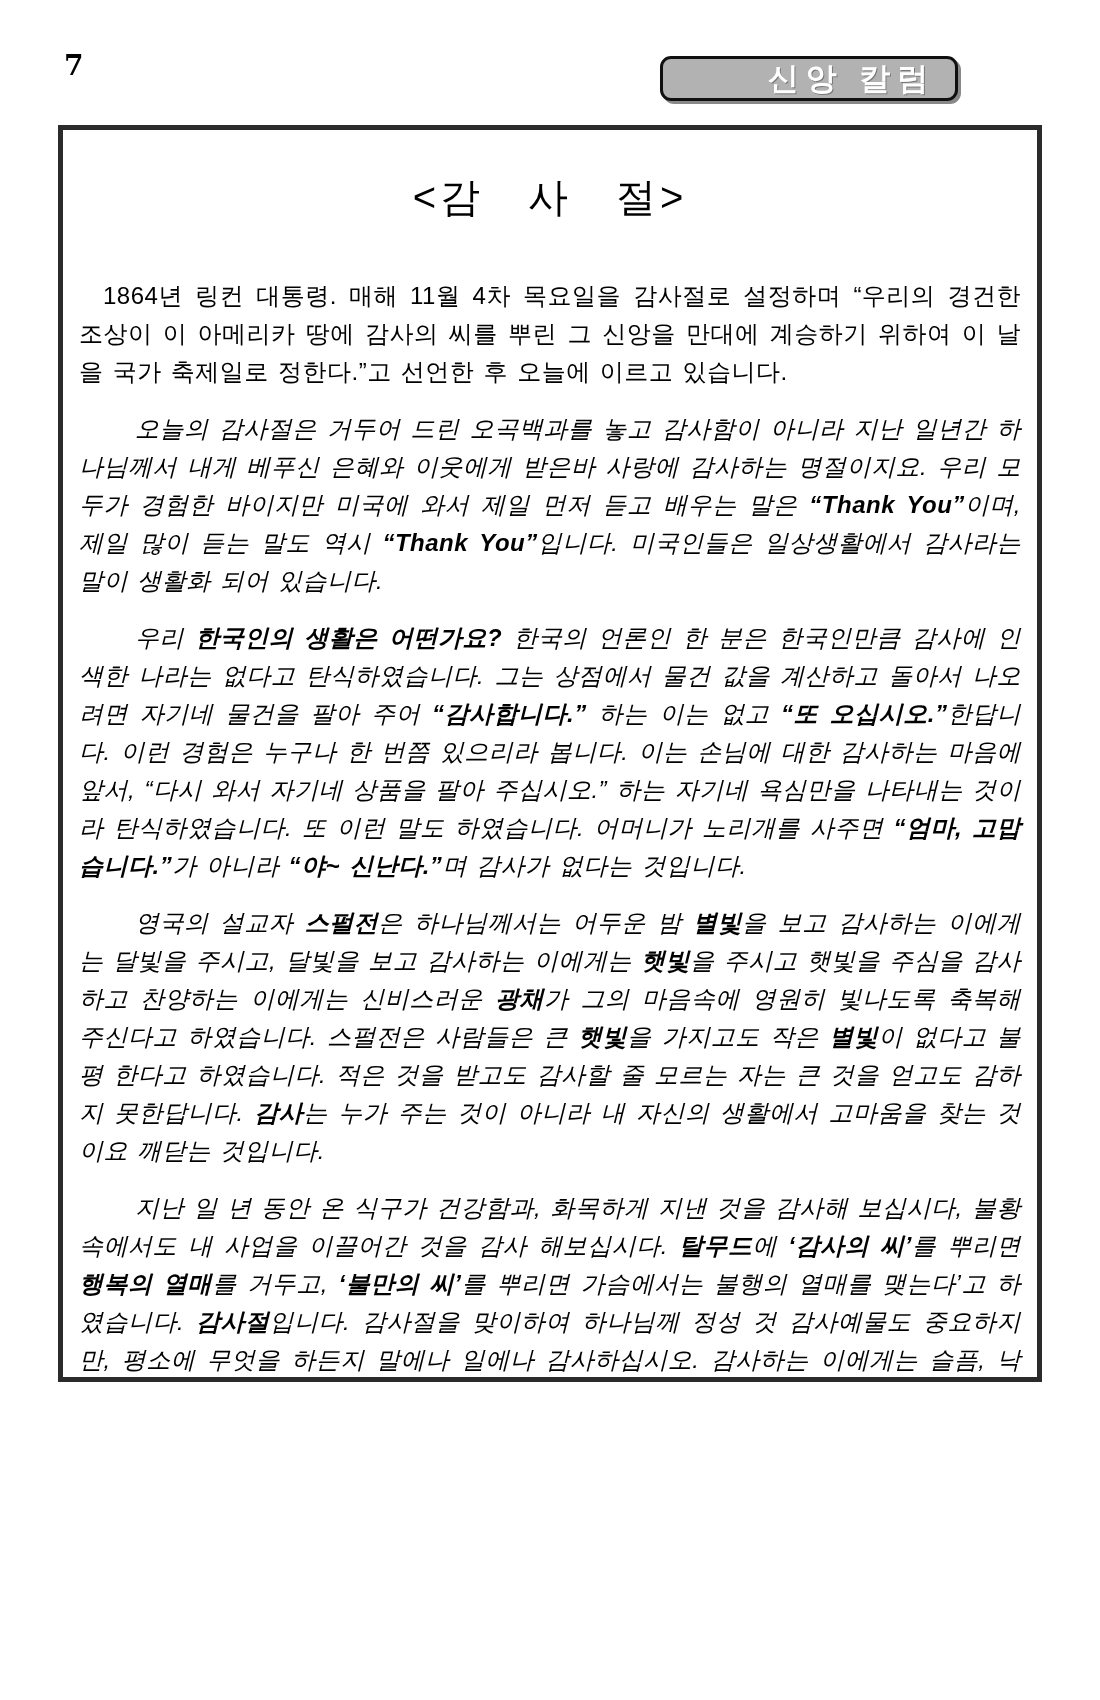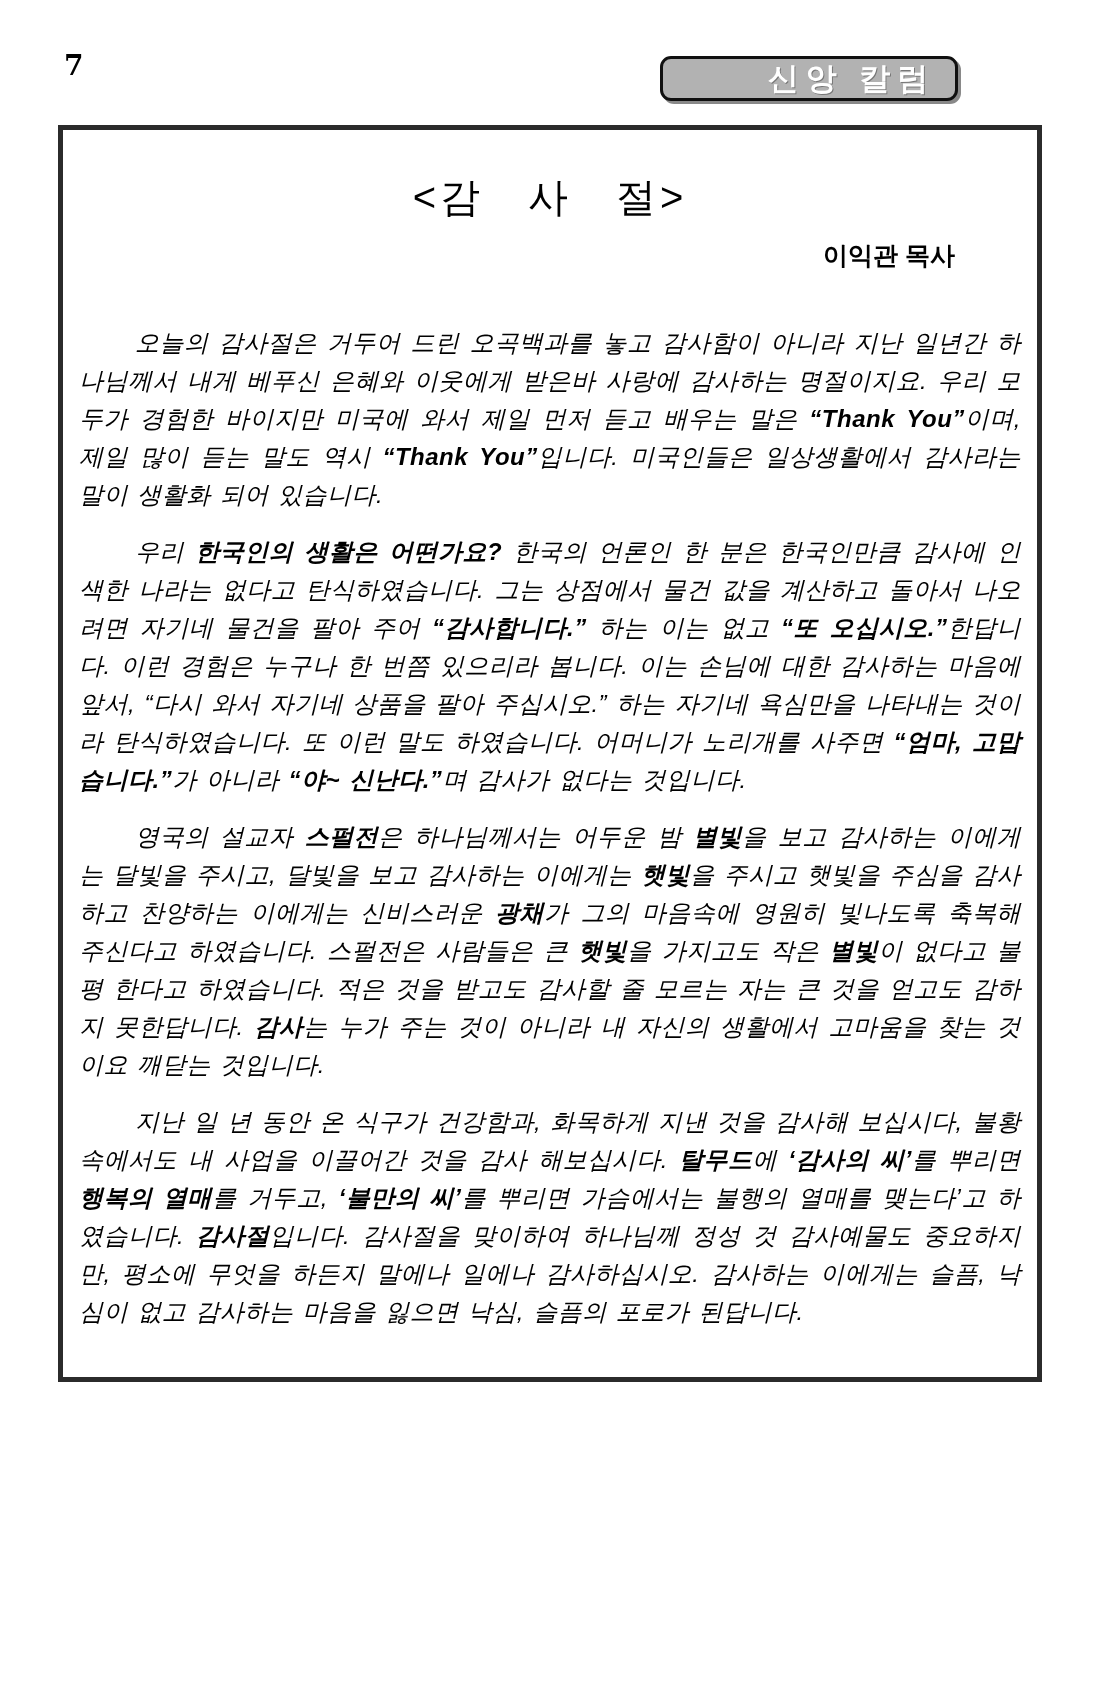--- a/index.html
+++ b/index.html
@@ -97,20 +97,20 @@
 <body>
 
 <div class="page-number">7</div>
 
 <div class="column-badge">
   <span class="label">신앙 칼럼</span>
 </div>
 
 <div class="article-frame">
   <div class="article-title">&lt;감　사　절&gt;</div>
-  <div class="article-author">이익관 목사</div>
   <div class="article-body">
+      <p class="para indent-sm"><span>1864년 링컨 대통령. 매해 11월 4차 목요일을 감사절로 설정하며 “우리의 경건한 조상이 이 아메리카 땅에 감사의 씨를 뿌린 그 신앙을 만대에 계승하기 위하여 이 날을 국가 축제일로 정한다.”고 선언한 후 오늘에 이르고 있습니다.</span></p>
       <p class="para indent-lg"><span>오늘의 감사절은 거두어 드린 오곡백과를 놓고 감사함이 아니라 지난 일년간 하나님께서 내게 베푸신 은혜와 이웃에게 받은바 사랑에 감사하는 명절이지요. 우리 모두가 경험한 바이지만 미국에 와서 제일 먼저 듣고 배우는 말은 </span><span class="b">“Thank You”</span><span>이며, 제일 많이 듣는 말도 역시 </span><span class="b">“Thank You”</span><span>입니다. 미국인들은 일상생활에서 감사라는 말이 생활화 되어 있습니다.</span></p>
       <p class="para indent-lg"><span>우리 </span><span class="b">한국인의 생활은 어떤가요?</span><span> 한국의 언론인 한 분은 한국인만큼 감사에 인색한 나라는 없다고 탄식하였습니다. 그는 상점에서 물건 값을 계산하고 돌아서 나오려면 자기네 물건을 팔아 주어 </span><span class="b">“감사합니다.”</span><span> 하는 이는 없고 </span><span class="b">“또 오십시오.”</span><span>한답니다. 이런 경험은 누구나 한 번쯤 있으리라 봅니다. 이는 손님에 대한 감사하는 마음에 앞서, “다시 와서 자기네 상품을 팔아 주십시오.” 하는 자기네 욕심만을 나타내는 것이라 탄식하였습니다. 또 이런 말도 하였습니다. 어머니가 노리개를 사주면 </span><span class="b">“엄마, 고맙습니다.”</span><span>가 아니라 </span><span class="b">“야~ 신난다.”</span><span>며 감사가 없다는 것입니다.</span></p>
       <p class="para indent-lg"><span>영국의 설교자 </span><span class="b">스펄전</span><span>은 하나님께서는 어두운 밤 </span><span class="b">별빛</span><span>을 보고 감사하는 이에게는 달빛을 주시고, 달빛을 보고 감사하는 이에게는 </span><span class="b">햇빛</span><span>을 주시고 햇빛을 주심을 감사하고 찬양하는 이에게는 신비스러운 </span><span class="b">광채</span><span>가 그의 마음속에 영원히 빛나도록 축복해 주신다고 하였습니다. 스펄전은 사람들은 큰 </span><span class="b">햇빛</span><span>을 가지고도 작은 </span><span class="b">별빛</span><span>이 없다고 불평 한다고 하였습니다. 적은 것을 받고도 감사할 줄 모르는 자는 큰 것을 얻고도 감하지 못한답니다. </span><span class="b">감사</span><span>는 누가 주는 것이 아니라 내 자신의 생활에서 고마움을 찾는 것이요 깨닫는 것입니다.</span></p>
       <p class="para indent-lg"><span>지난 일 년 동안 온 식구가 건강함과, 화목하게 지낸 것을 감사해 보십시다, 불황 속에서도 내 사업을 이끌어간 것을 감사 해보십시다. </span><span class="b">탈무드</span><span>에 </span><span class="b">‘감사의 씨’</span><span>를 뿌리면 </span><span class="b">행복의 열매</span><span>를 거두고, </span><span class="b">‘불만의 씨’</span><span>를 뿌리면 가슴에서는 불행의 열매를 맺는다’고 하였습니다. </span><span class="b">감사절</span><span>입니다. 감사절을 맞이하여 하나님께 정성 것 감사예물도 중요하지만, 평소에 무엇을 하든지 말에나 일에나 감사하십시오. 감사하는 이에게는 슬픔, 낙심이 없고 감사하는 마음을 잃으면 낙심, 슬픔의 포로가 된답니다. </span></p>
     </div>
 </div>
 
 </body></html>

